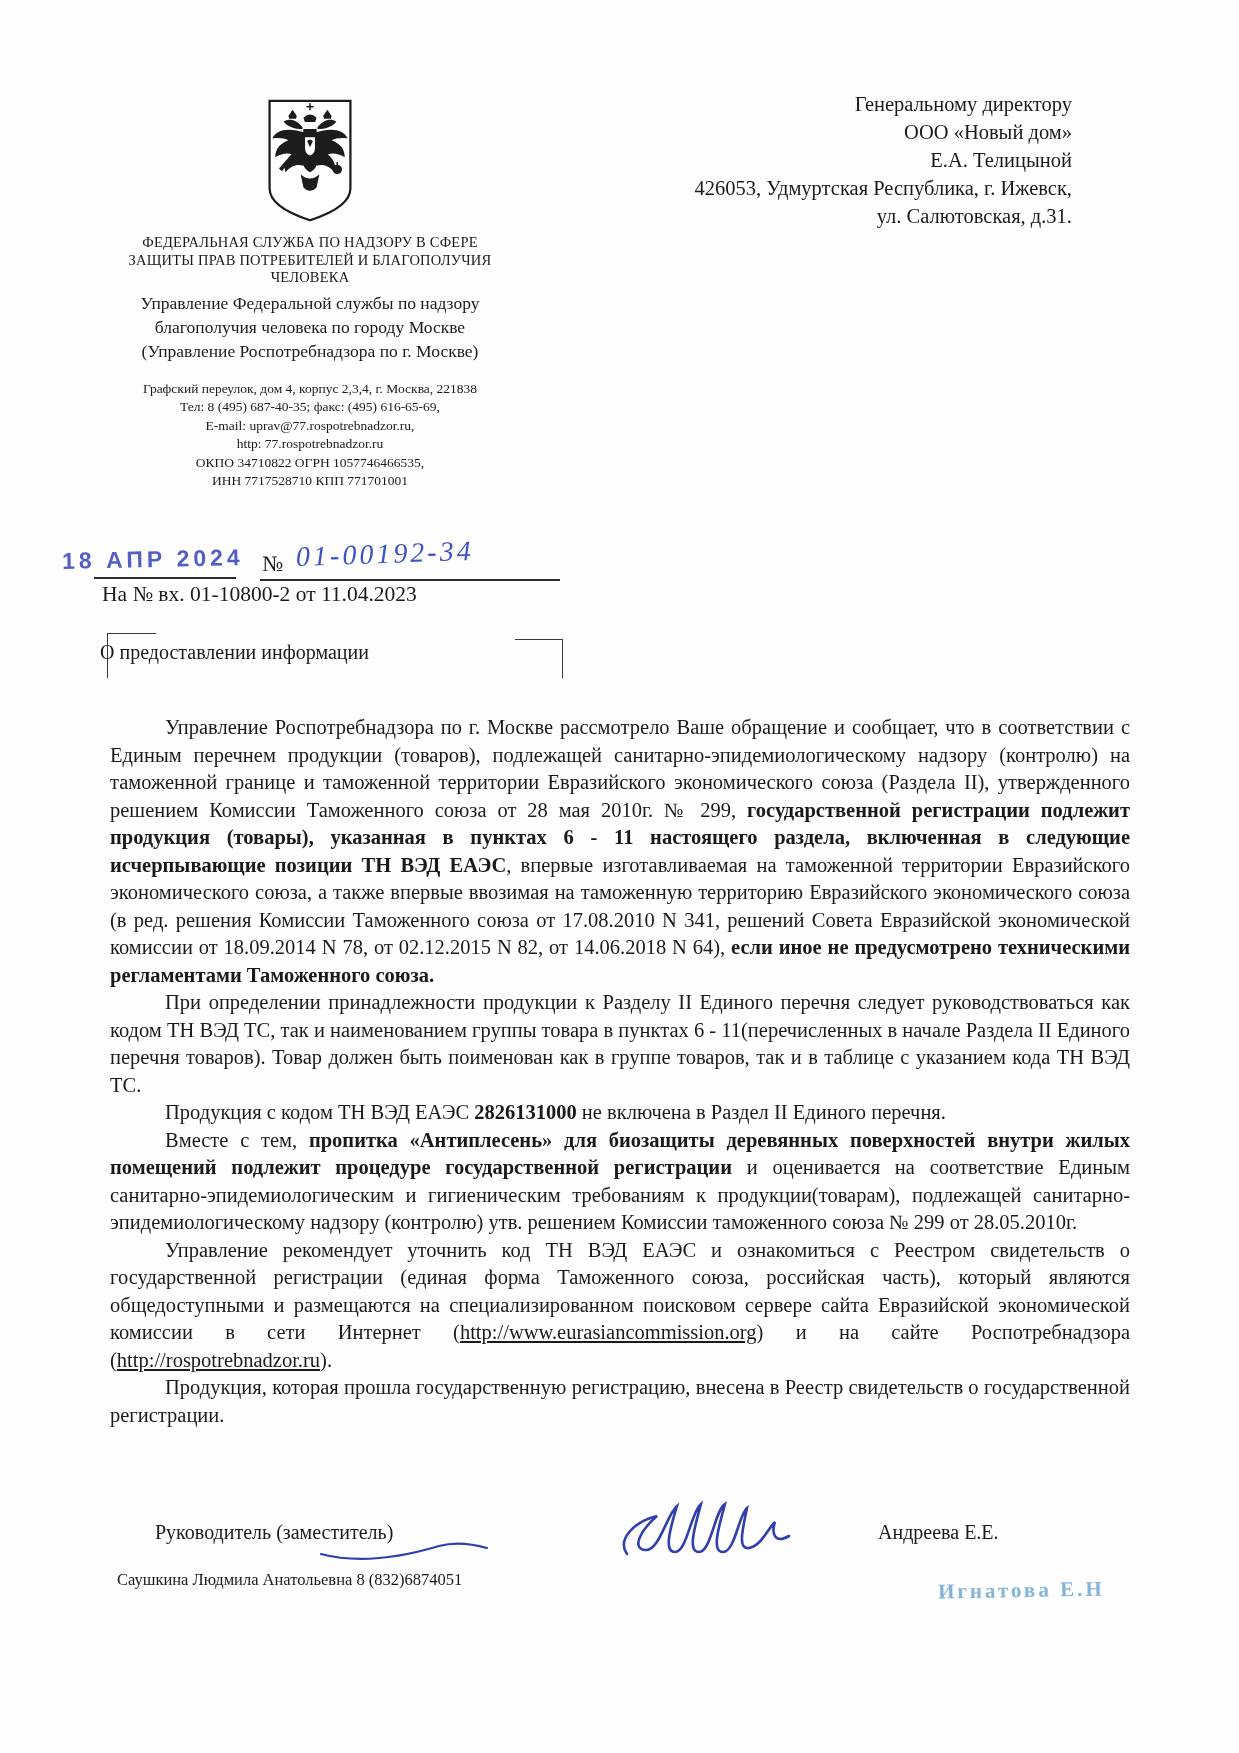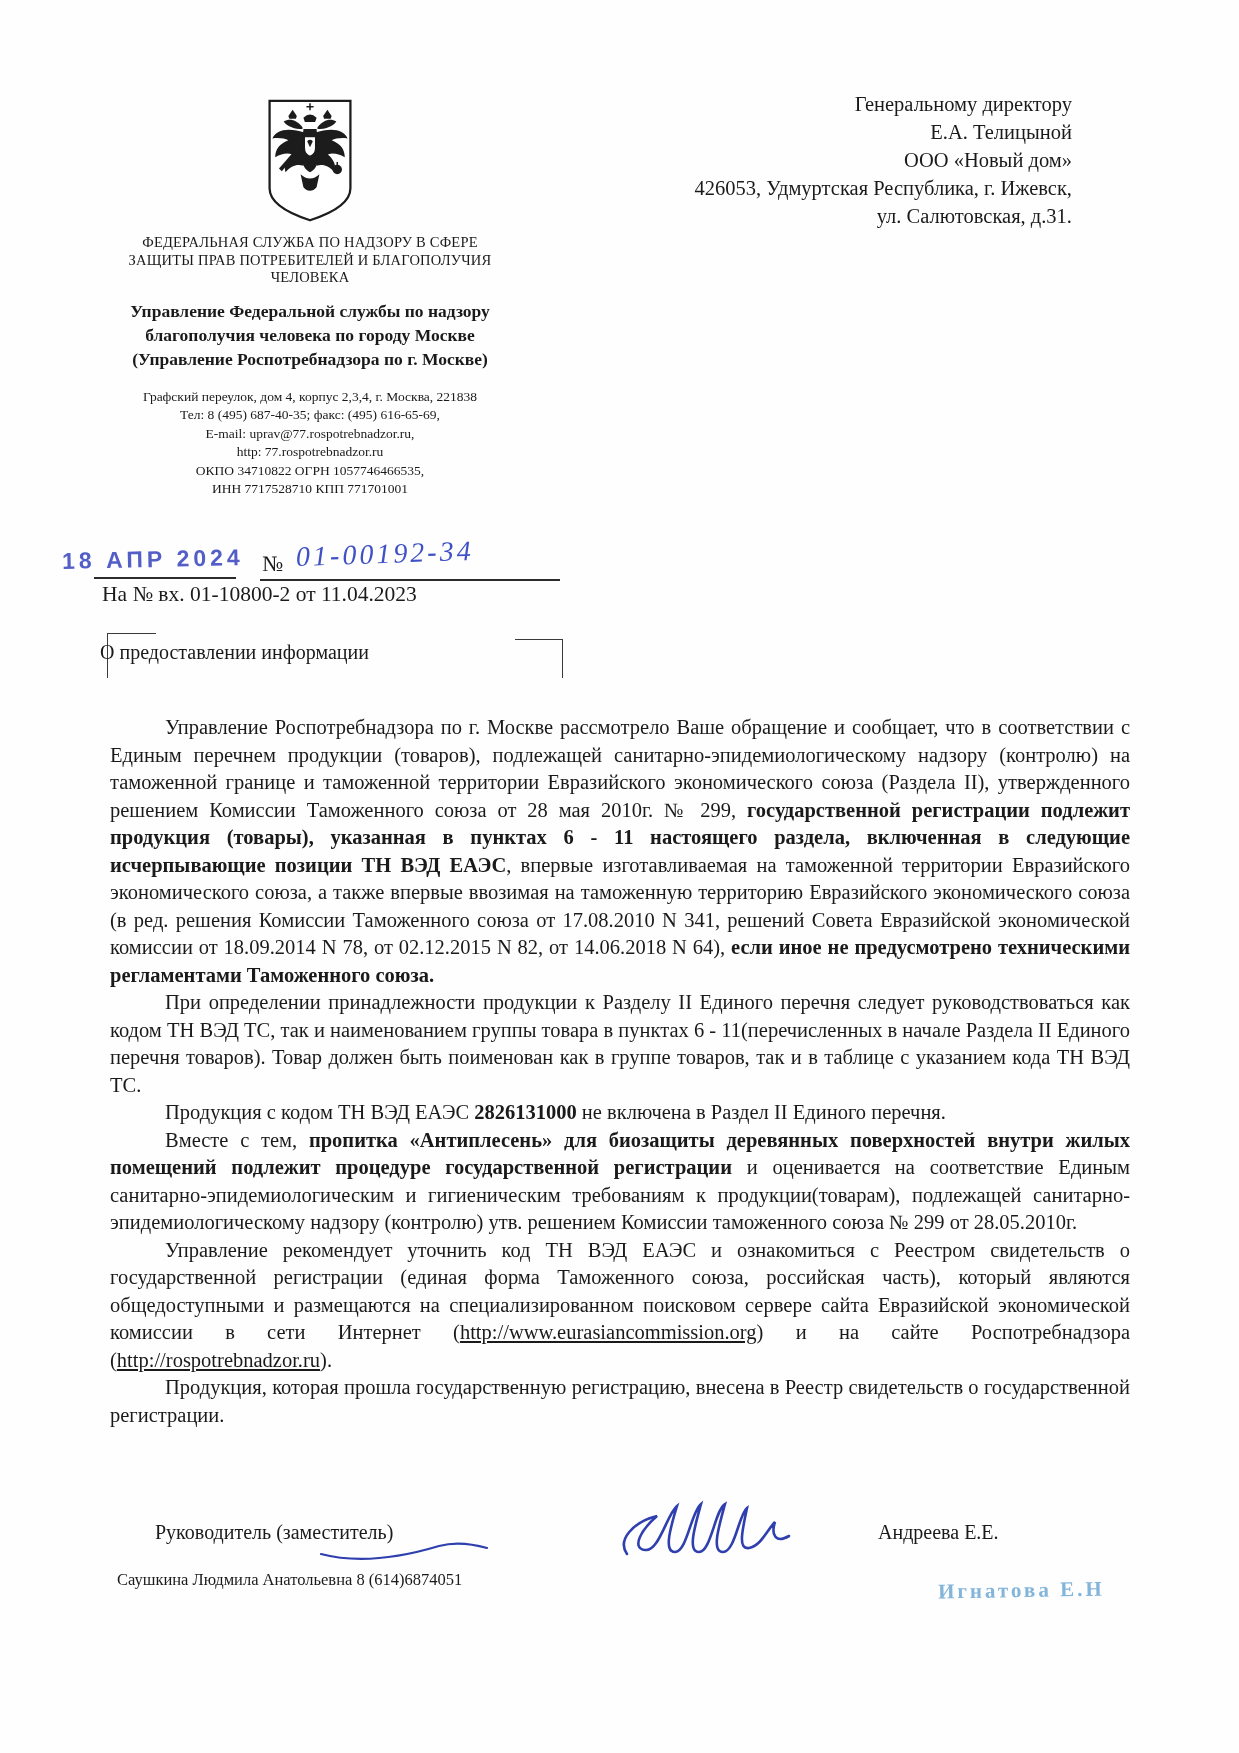--- a/index.html
+++ b/index.html
@@ -14,21 +14,21 @@
   }
   
   .recipient{
     position:absolute; top:90px; left:600px; width:472px;
     text-align:right; font-size:20.5px; line-height:28px;
   }
   
   .lh{position:absolute; left:88px; top:96px; width:444px; text-align:center;}
   .emblem{width:94px; height:130px; margin:0 auto; display:block;}
   .agency-caps{margin-top:8px; font-size:14.5px; line-height:17.5px; letter-spacing:.2px;}
-  .org-name{margin-top:12px; font-weight:bold; font-size:17.5px; line-height:24px;}
+  .org-name{margin-top:4px; font-weight:normal; font-size:17.5px; line-height:24px;}
   .contact{margin-top:17px; font-size:13.5px; line-height:18.5px;}
   
   .date-stamp{
     position:absolute; left:62px; top:546px;
     font-family:"Liberation Sans", sans-serif; font-weight:bold;
     font-size:23px; letter-spacing:4px; color:#3c49c0; opacity:.88;
     transform:rotate(-1.2deg); white-space:nowrap;
   }
   .rule{position:absolute; height:2px; background:#2b2b2b;}
   .rule-date{left:94px; top:577px; width:142px;}
@@ -66,22 +66,22 @@
     color:#79aed8; opacity:.92; transform:rotate(-1deg); white-space:nowrap;
   }
 </style>
 </head>
 <body>
 
 <div class="page">
 
   <div class="recipient">
     <div>Генеральному директору</div>
+    <div>ООО «Новый дом»</div>
     <div>Е.А. Телицыной</div>
-    <div>ООО «Новый дом»</div>
     <div>426053, Удмуртская Республика, г. Ижевск,</div>
     <div>ул. Салютовская, д.31.</div>
   </div>
 
   <div class="lh">
     <svg class="emblem" viewBox="0 0 100 136" aria-hidden="true">
       <path d="M7 4 H93 V97 C93 112 75 123 50 131 C25 123 7 112 7 97 Z" fill="#fff" stroke="#1c1c1c" stroke-width="2.4"></path>
       <g fill="#1c1c1c">
         <path d="M49.2 6.5 h1.6 v3 h3 v1.6 h-3 v3 h-1.6 v-3 h-3 v-1.6 h3 z"></path>
         <path d="M43 22 q7 -7 14 0 l-1.5 4.5 h-11 z"></path>
@@ -142,16 +142,16 @@
 
   <div class="sig-role">Руководитель (заместитель)</div>
   <svg class="sig-flourish" viewBox="0 0 170 26" aria-hidden="true">
     <path d="M2 16 C40 26 80 20 120 8 C138 3 154 6 168 10" fill="none" stroke="#2f3fae" stroke-width="2.2" stroke-linecap="round"></path>
   </svg>
   <svg class="sig-scribble" viewBox="0 0 220 80" aria-hidden="true">
     <path d="M14 58 C4 44 20 26 44 20 C28 34 18 52 32 54 C46 56 54 18 64 10 C58 30 50 56 62 56 C74 56 78 16 88 8 C82 30 74 56 86 56 C98 56 102 14 112 8 C106 30 98 56 110 56 C122 56 126 18 134 12 C130 32 124 54 136 52 C148 50 154 34 162 26 C158 38 162 48 176 40" fill="none" stroke="#2f3fae" stroke-width="2.6" stroke-linecap="round"></path>
   </svg>
   <div class="sig-name">Андреева Е.Е.</div>
 
-  <div class="executor">Саушкина Людмила Анатольевна 8 (614)6874051</div>
+  <div class="executor">Саушкина Людмила Анатольевна 8 (832)6874051</div>
   <div class="name-stamp">Игнатова Е.Н</div>
 
 </div>
 
 </body></html>

